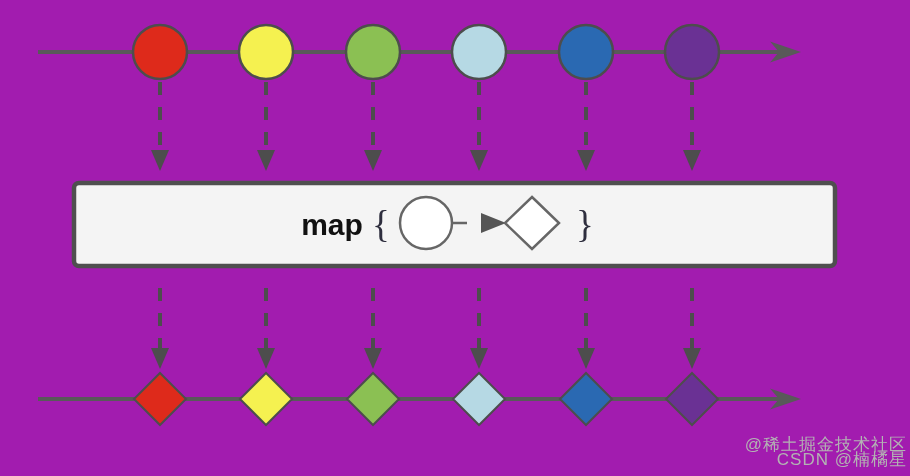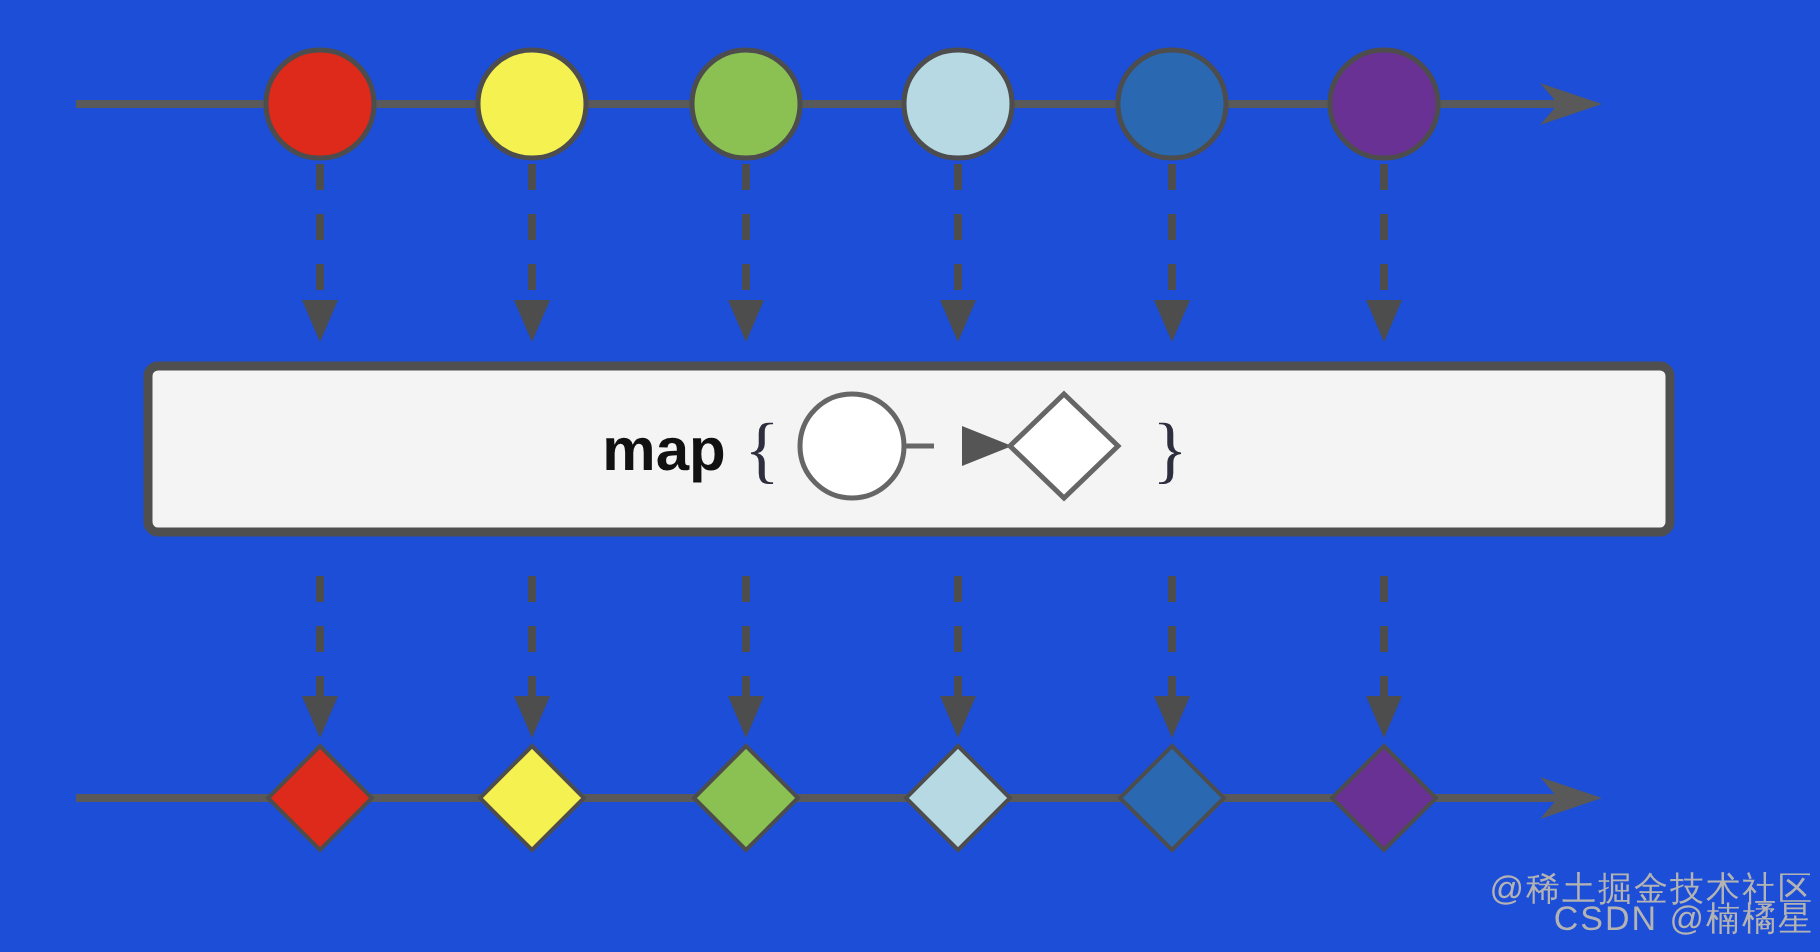--- a/index.html
+++ b/index.html
@@ -1,19 +1,19 @@
 <!DOCTYPE html>
 <html style="--box-fill: #f4f4f4; --box-border: #4f4f4f;"><head>
 <meta charset="utf-8">
 <style>
   html,body{margin:0;padding:0;background:#ffffff;}
   .stage{
     position:relative;
     width:910px;height:476px;
-    background:#1d4ed8;
+    background:#a21caf;
     overflow:hidden;
     font-family:"Liberation Sans", sans-serif;
   }
   svg{display:block;}
   .op-rect{
     fill:var(--box-fill,#f4f4f4);
     stroke:var(--box-border,#4f4f4f);
     stroke-width:4.5;
   }
   .op-label{

